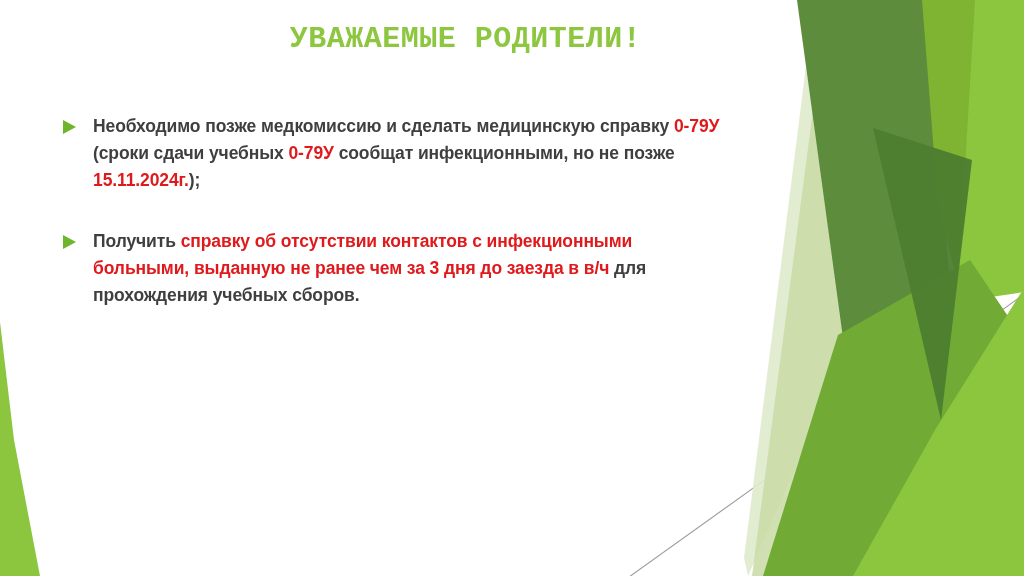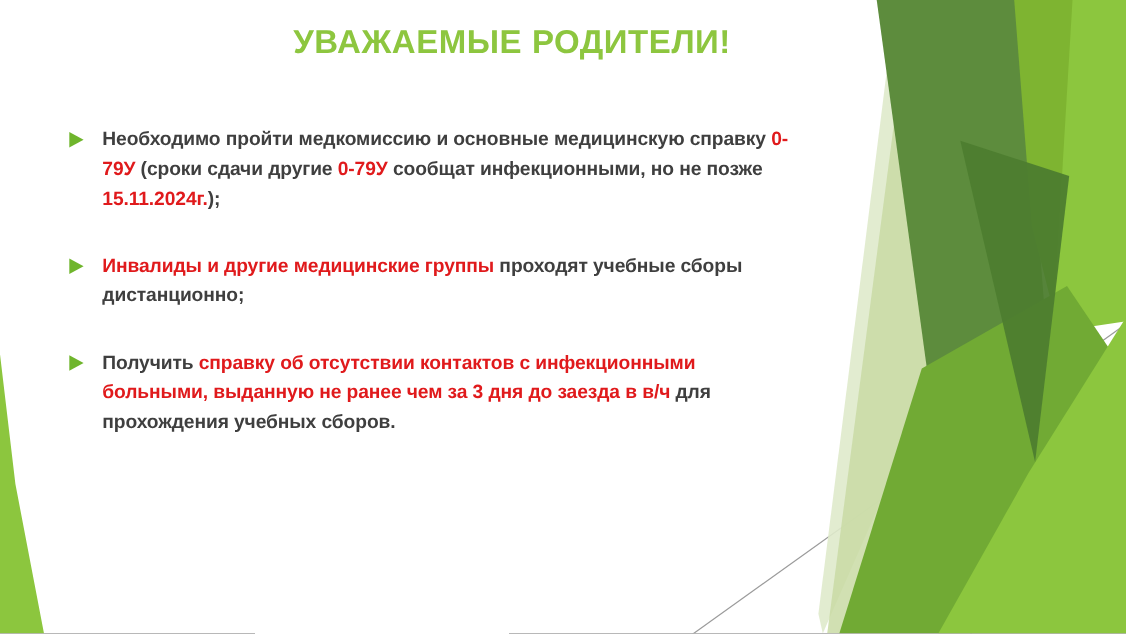--- a/index.html
+++ b/index.html
@@ -10,20 +10,21 @@
     overflow:hidden;
     font-family:"Liberation Sans","DejaVu Sans",sans-serif;
   }
   .deco{position:absolute;top:0;left:0;width:1024px;height:576px;pointer-events:none;}
   .title{
     position:absolute;left:58px;top:22px;width:815px;
     text-align:center;
     font-size:30px;font-weight:bold;letter-spacing:0.5px;
     color:#8DC63F;
     margin:0;
+    font-family:Liberation Mono, monospace;
   }
   .bullets{
     position:absolute;left:63px;top:113px;width:660px;
     list-style:none;margin:0;padding:0;
   }
   .bullets li{
     position:relative;
     padding-left:30px;
     margin:0 0 34px 0;
     font-size:17.5px;
@@ -67,25 +68,21 @@
     <polygon points="873,128 972,160 941,420" fill="#4D7D2F" fill-opacity="0.95"></polygon>
 
     <polygon points="0,322 14,440 40,576 0,576" fill="#8CC63E"></polygon>
   </svg>
 
   <h1 class="title">УВАЖАЕМЫЕ РОДИТЕЛИ!</h1>
 
   <ul class="bullets">
     <li>
       <span class="marker"></span>
-      <span class="seg-dark">Необходимо пройти медкомиссию и основные медицинскую справку </span><span class="seg-red">0-79У</span><span class="seg-dark"> (сроки сдачи другие </span><span class="seg-red">0-79У</span><span class="seg-dark"> сообщат инфекционными, но не позже </span><span class="seg-red">15.11.2024г.</span><span class="seg-dark">);</span>
-    </li>
-    <li>
-      <span class="marker"></span>
-      <span class="seg-red">Инвалиды  и другие медицинские группы</span><span class="seg-dark"> проходят учебные сборы дистанционно;</span>
+      <span class="seg-dark">Необходимо позже медкомиссию и сделать медицинскую справку </span><span class="seg-red">0-79У</span><span class="seg-dark"> (сроки сдачи учебных </span><span class="seg-red">0-79У</span><span class="seg-dark"> сообщат инфекционными, но не позже </span><span class="seg-red">15.11.2024г.</span><span class="seg-dark">);</span>
     </li>
     <li>
       <span class="marker"></span>
       <span class="seg-dark">Получить </span><span class="seg-red">справку об отсутствии контактов с инфекционными больными, выданную не ранее чем за 3 дня до заезда в в/ч</span><span class="seg-dark"> для прохождения учебных сборов.</span>
     </li>
   </ul>
 
 </div>
 
 </body></html>

